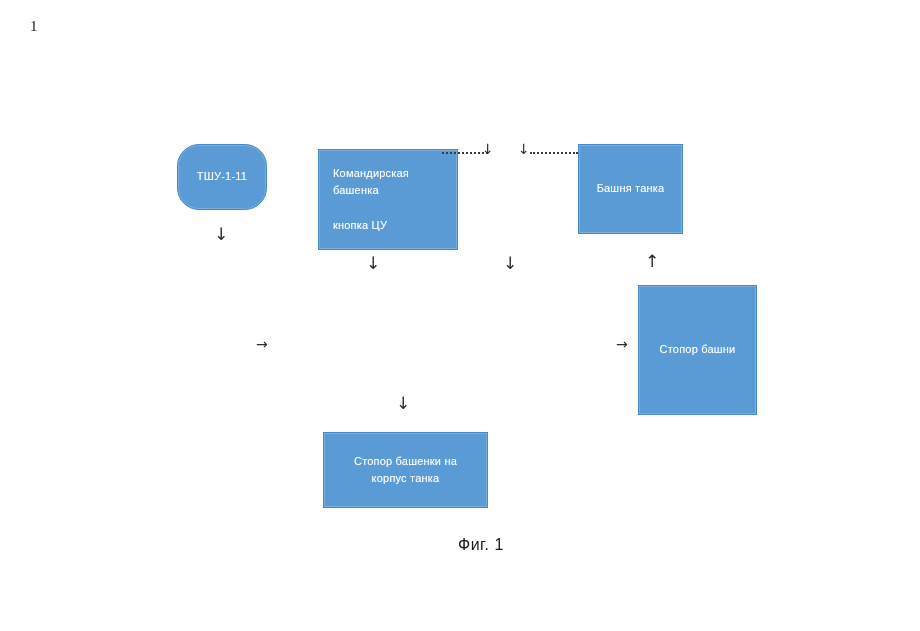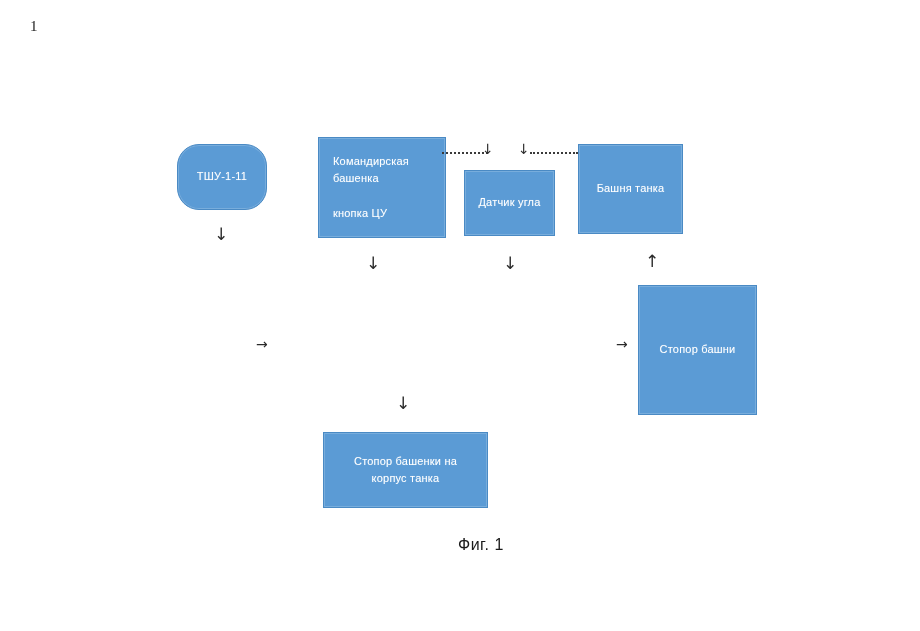--- a/index.html
+++ b/index.html
@@ -83,30 +83,27 @@
 <body>
 
 <div id="page">
 
   <div class="page-number">1</div>
 
   <div class="node" style="left:177px; top:144px; width:90px; height:66px;border-radius:22px;">
     <span class="label">ТШУ-1-11</span>
   </div>
 
-  <div class="node align-left" style="left:318px; top:137px; width:128px; height:101px;">
+  <div class="node align-left" style="left:318px; top:149px; width:140px; height:101px;">
     <span class="label">Командирская
 башенка
 
 кнопка  ЦУ</span>
   </div>
 
-  <div class="node" style="left:464px; top:170px; width:91px; height:66px;">
-    <span class="label">Датчик угла</span>
-  </div>
 
   <div class="node" style="left:578px; top:144px; width:105px; height:90px;">
     <span class="label">Башня танка</span>
   </div>
 
 
 
   <div class="node" style="left:638px; top:285px; width:119px; height:130px;">
     <span class="label">Стопор башни</span>
   </div>

